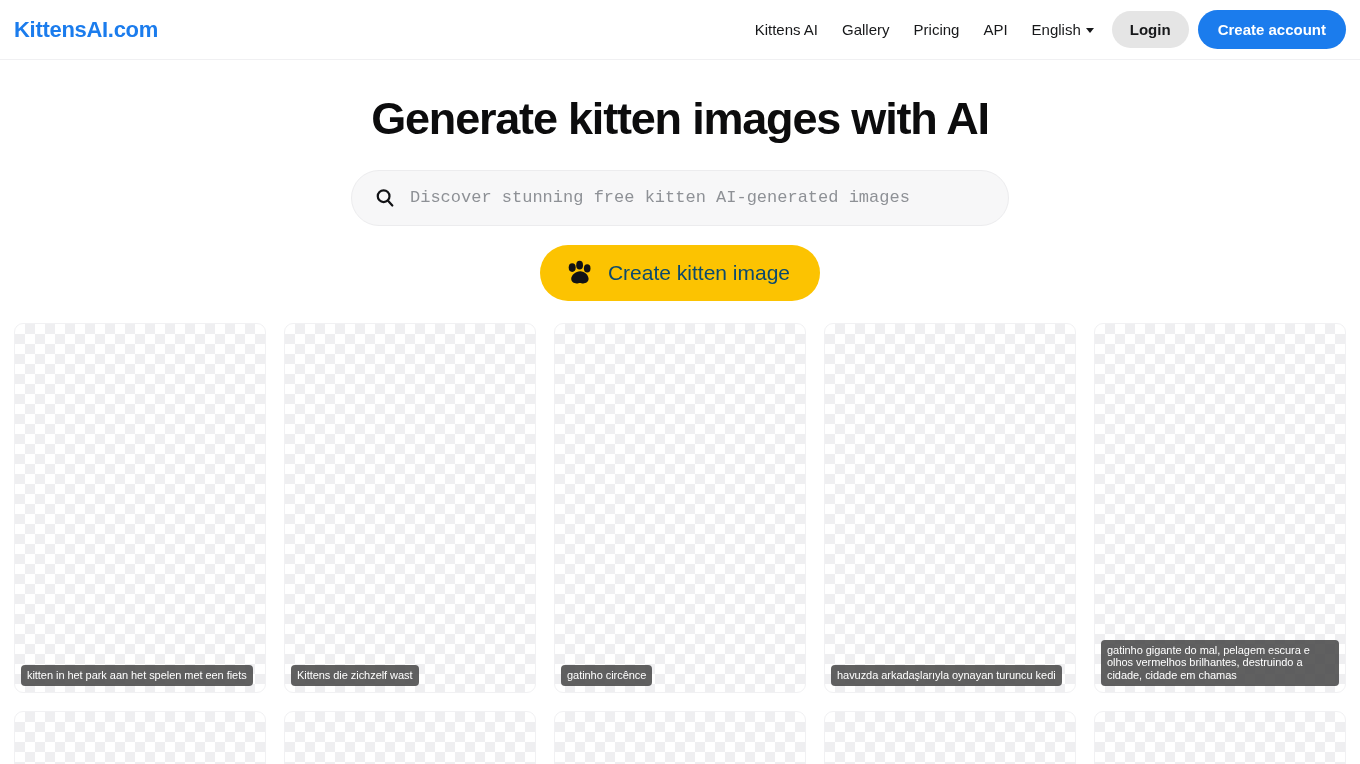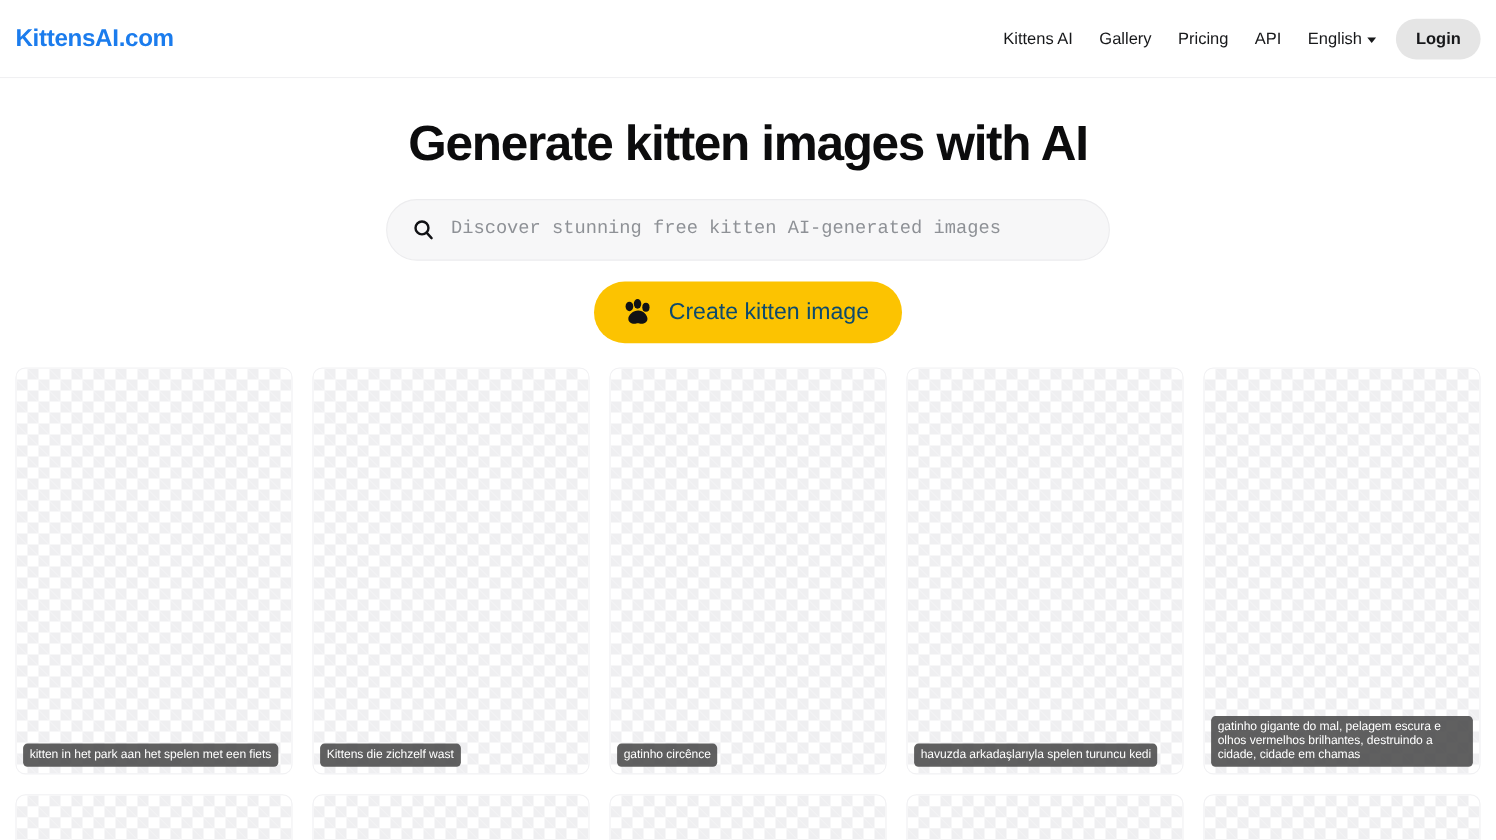--- a/index.html
+++ b/index.html
@@ -7,21 +7,21 @@
     margin: 0; padding: 0;
     width: 1360px; height: 764px;
     overflow: hidden;
     background: #ffffff;
     font-family: "Liberation Sans", sans-serif;
     -webkit-font-smoothing: antialiased;
   }
 
   
   .header {
-    height: 71px;
+    height: 60px;
     width: 100%;
     display: flex;
     align-items: center;
     justify-content: space-between;
     padding: 0 14px 0 14px;
     border-bottom: 1px solid #f0f0f2;
     background: #fff;
   }
   .brand {
     font-size: 22px;
@@ -189,20 +189,21 @@
   <nav class="nav">
     <a class="nav-link">Kittens AI</a>
     <a class="nav-link">Gallery</a>
     <a class="nav-link">Pricing</a>
     <a class="nav-link">API</a>
     <div class="lang-select">
       <span>English</span>
       <span class="caret"></span>
     </div>
     <button class="btn-login">Login</button>
+    <button class="btn-create-account">Create account</button>
   </nav>
 </div>
 
 <div class="hero">
   <h1 class="hero-title">Generate kitten images with AI</h1>
 
   <div class="search-wrap">
     <span class="search-icon">
       <svg width="22" height="22" viewBox="0 0 24 24" fill="none" stroke="#111215" stroke-width="2.4" stroke-linecap="round">
         <circle cx="10.5" cy="10" r="6.4"></circle>
@@ -231,21 +232,21 @@
   <div class="card">
     <div class="card-caption">kitten in het park aan het spelen met een fiets</div>
   </div>
   <div class="card">
     <div class="card-caption">Kittens die zichzelf wast</div>
   </div>
   <div class="card">
     <div class="card-caption">gatinho circênce</div>
   </div>
   <div class="card">
-    <div class="card-caption">havuzda arkadaşlarıyla spelen turuncu kedi</div>
+    <div class="card-caption">havuzda arkadaşlarıyla oynayan turuncu kedi</div>
   </div>
   <div class="card">
     <div class="card-caption">gatinho gigante do mal, pelagem escura e olhos vermelhos brilhantes, destruindo a cidade, cidade em chamas</div>
   </div>
 
   <div class="card"></div>
   <div class="card"></div>
   <div class="card"></div>
   <div class="card"></div>
   <div class="card"></div>

